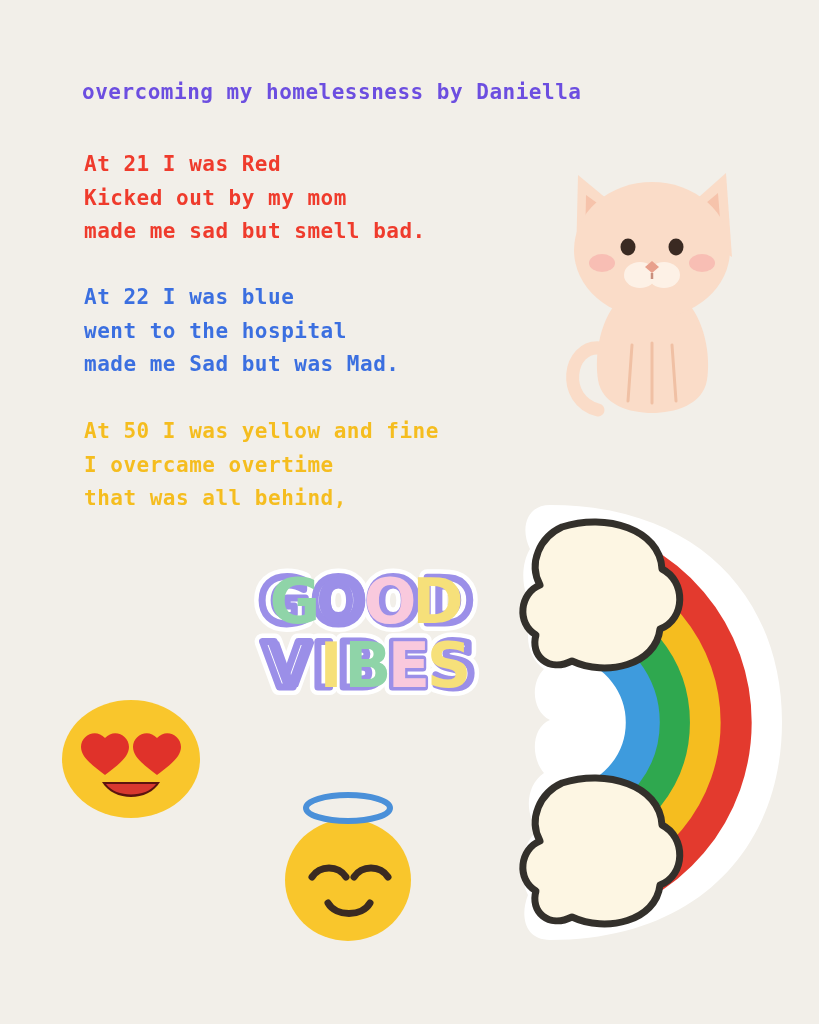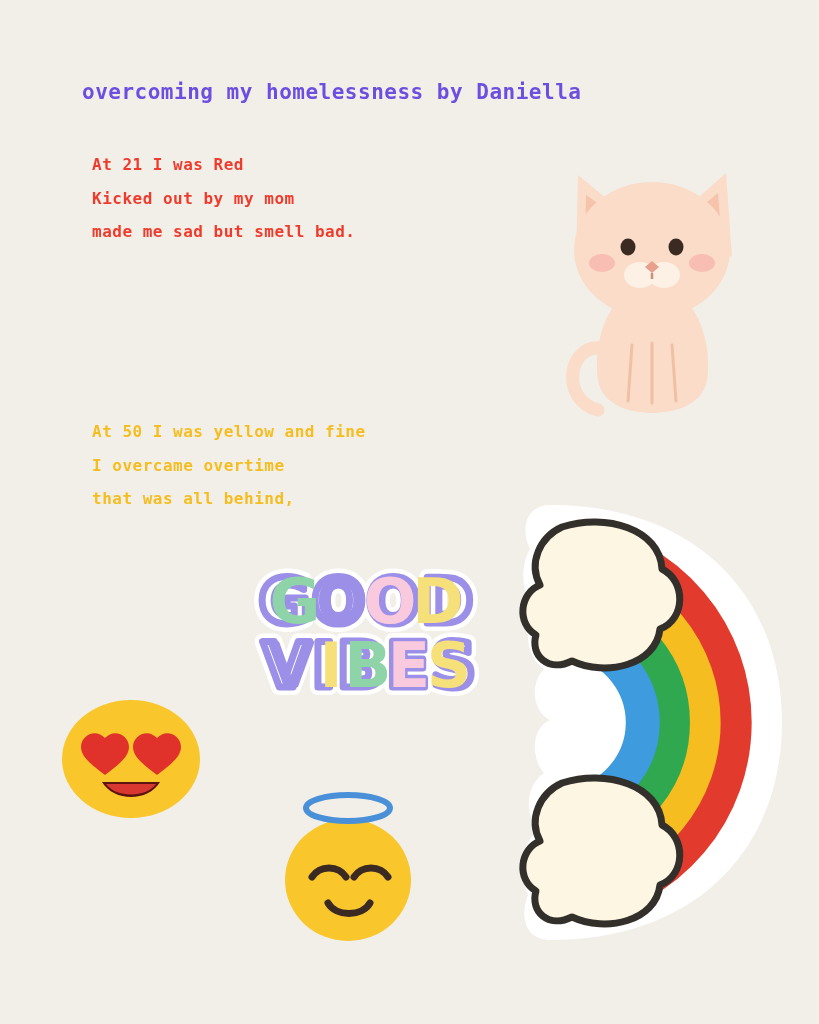--- a/index.html
+++ b/index.html
@@ -24,22 +24,22 @@
     left: 82px;
     top: 80px;
     font-size: 21px;
     font-weight: bold;
     letter-spacing: 0.5px;
     color: #6c4ee0;
     white-space: nowrap;
   }
   .stanza {
     position: absolute;
-    left: 92px;
-    font-size: 16px;
+    left: 84px;
+    font-size: 21px;
     font-weight: bold;
     letter-spacing: 0.5px;
     line-height: 33.5px;
     white-space: pre;
   }
   .stanza-1 { top: 148px; color: #ef3b2c; }
   .stanza-2 { top: 281px; color: #3b6fe0; }
   .stanza-3 { top: 415px; color: #f5bd1f; }
 
   
@@ -88,20 +88,23 @@
 </head>
 <body>
 
 <div class="page">
 
   <div class="poem-title">overcoming my homelessness by Daniella</div>
 
   <div class="stanza stanza-1">At 21 I was Red
 Kicked out by my mom
 made me sad but smell bad.</div>
+  <div class="stanza stanza-2">At 22 I was blue
+went to the hospital
+made me Sad but was Mad.</div>
   <div class="stanza stanza-3">At 50 I was yellow and fine
 I overcame overtime
 that was all behind,</div>
 
   <div class="cat">
     <svg viewBox="0 0 215 250" width="215" height="250">
 
       <path d="M58 245 C 20 235, 28 180, 60 183 C 82 185, 80 210, 66 212" fill="none" stroke="#fadcc8" stroke-width="13" stroke-linecap="round"></path>
 
       <path d="M38 10 L 36 95 L 96 58 Z" fill="#fadcc8"></path>

